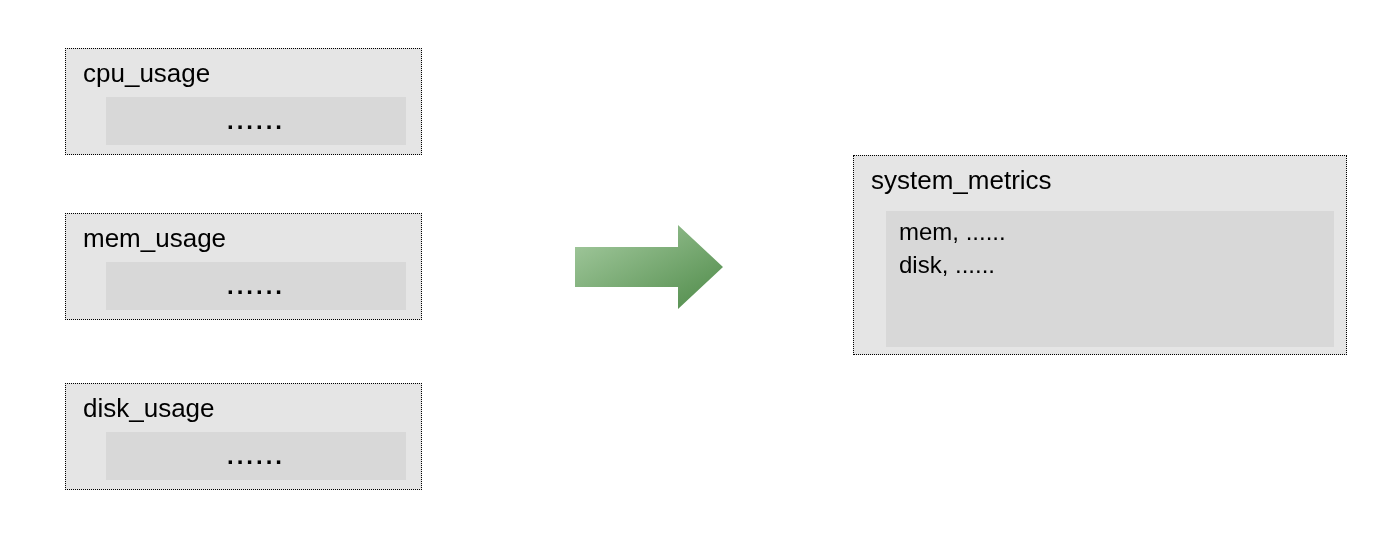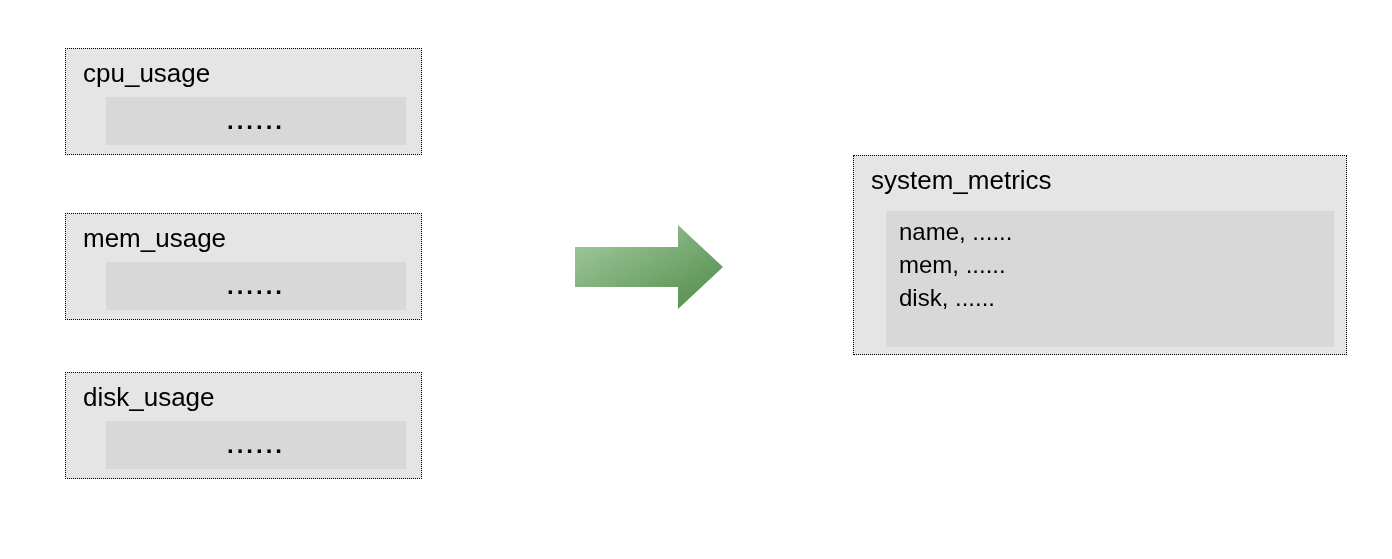--- a/index.html
+++ b/index.html
@@ -47,21 +47,21 @@
   }
   .src-box .dots {
     font-size: 24px;
     font-weight: bold;
     letter-spacing: 3px;
     color: #000000;
     line-height: 1;
   }
   #box-cpu  { top: 48px; }
   #box-mem  { top: 213px; }
-  #box-disk { top: 372px; }
+  #box-disk { top: 383px; }
   .target-box {
     left: 853px;
     top: 155px;
     width: 494px;
     height: 200px;
   }
   .target-box .fields-area {
     position: absolute;
     left: 32px;
     top: 55px;
@@ -119,19 +119,18 @@
           <stop offset="1" stop-color="#4e8a48"></stop>
         </linearGradient>
       </defs>
       <polygon points="0,22 103,22 103,0 148,42 103,84 103,62 0,62" fill="url(#arrowGrad)"></polygon>
     </svg>
   </div>
 
   <div class="table-box target-box">
     <div class="title">system_metrics</div>
     <div class="fields-area">
-      <div class="field-row">name, ......</div>
       <div class="field-row">mem, ......</div>
       <div class="field-row">disk, ......</div>
     </div>
   </div>
 
 </div>
 
 </body></html>

